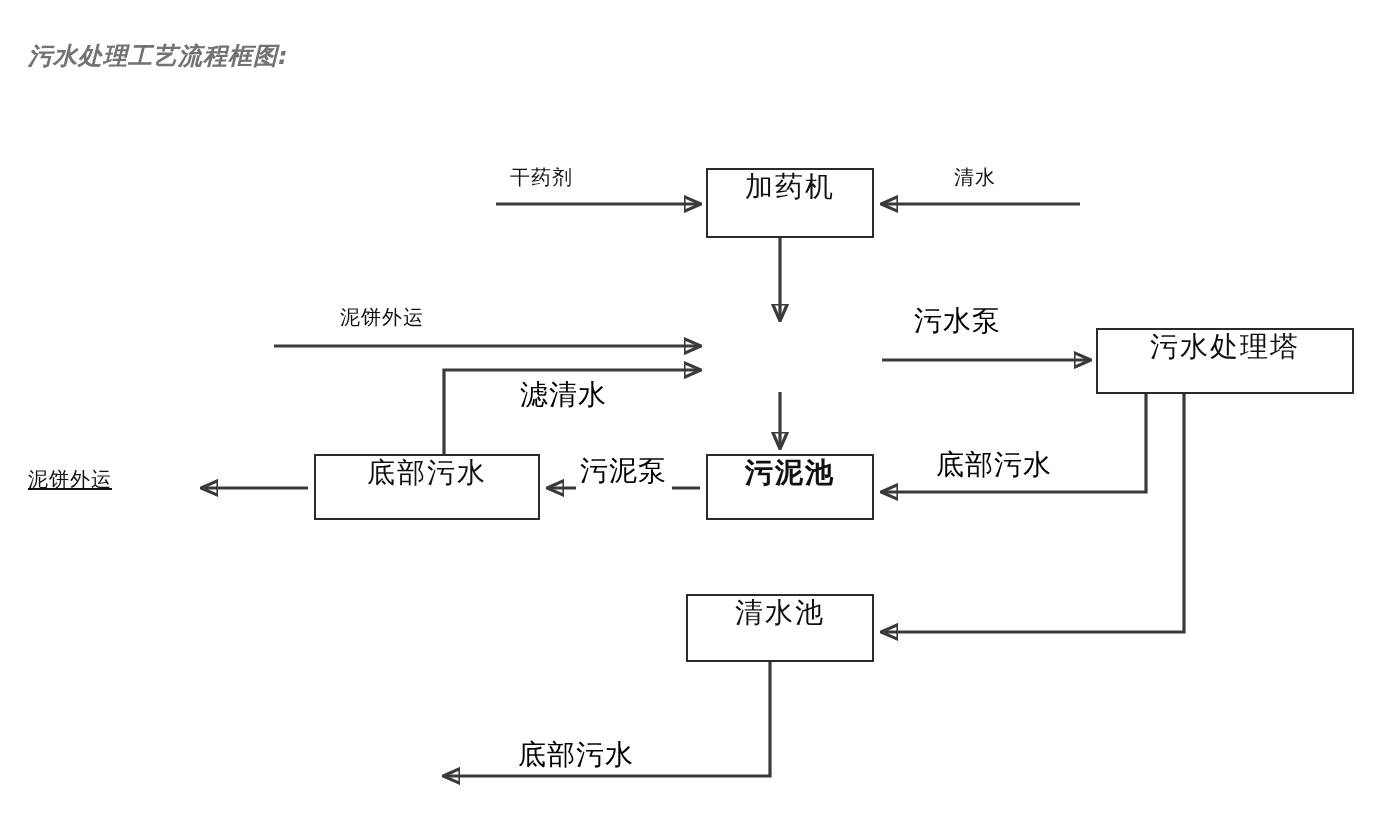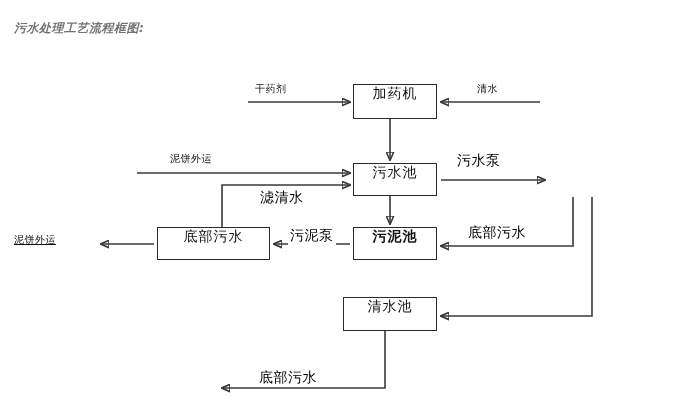--- a/index.html
+++ b/index.html
@@ -112,24 +112,24 @@
 
     <line x1="154" y1="244" x2="101" y2="244" marker-end="url(#ah)"></line>
 
     <path d="M385,331 L385,388 L222,388" marker-end="url(#ah)"></path>
   </svg>
 
   <div class="node" style="left:353px; top:84px; width:84px; height:35px;">
     <span>加药机</span>
   </div>
 
-  <div class="node" style="left:353px; top:163px; width:84px; height:33px;">
-    <span>污水池</span>
+
+  <div class="node" style="left:548px; top:164px; width:129px; height:33px;">
+    <span>污水处理塔</span>
   </div>
-
 
   <div class="node" style="left:157px; top:227px; width:113px; height:33px;">
     <span>底部污水</span>
   </div>
 
   <div class="node" style="left:353px; top:227px; width:84px; height:33px;font-weight:bold;">
     <span>污泥池</span>
   </div>
 
   <div class="node" style="left:343px; top:297px; width:94px; height:34px;">

